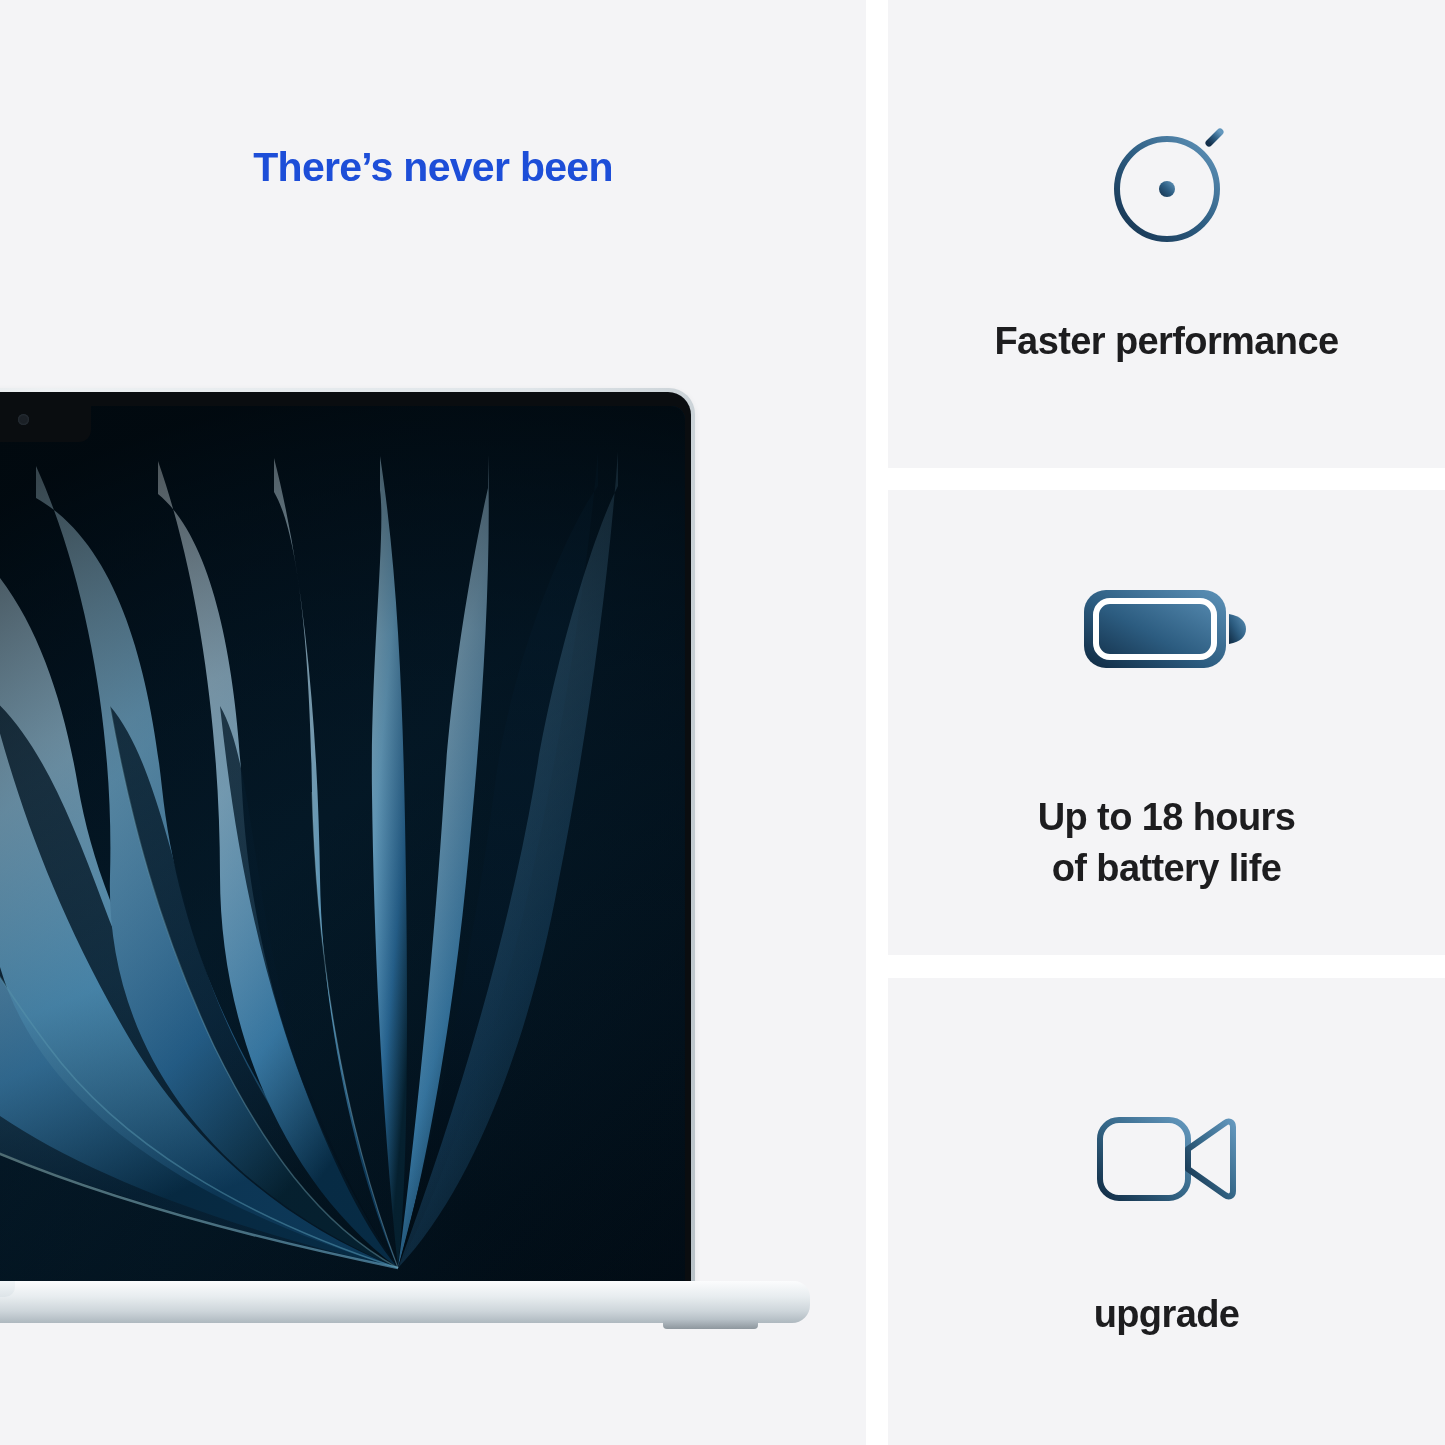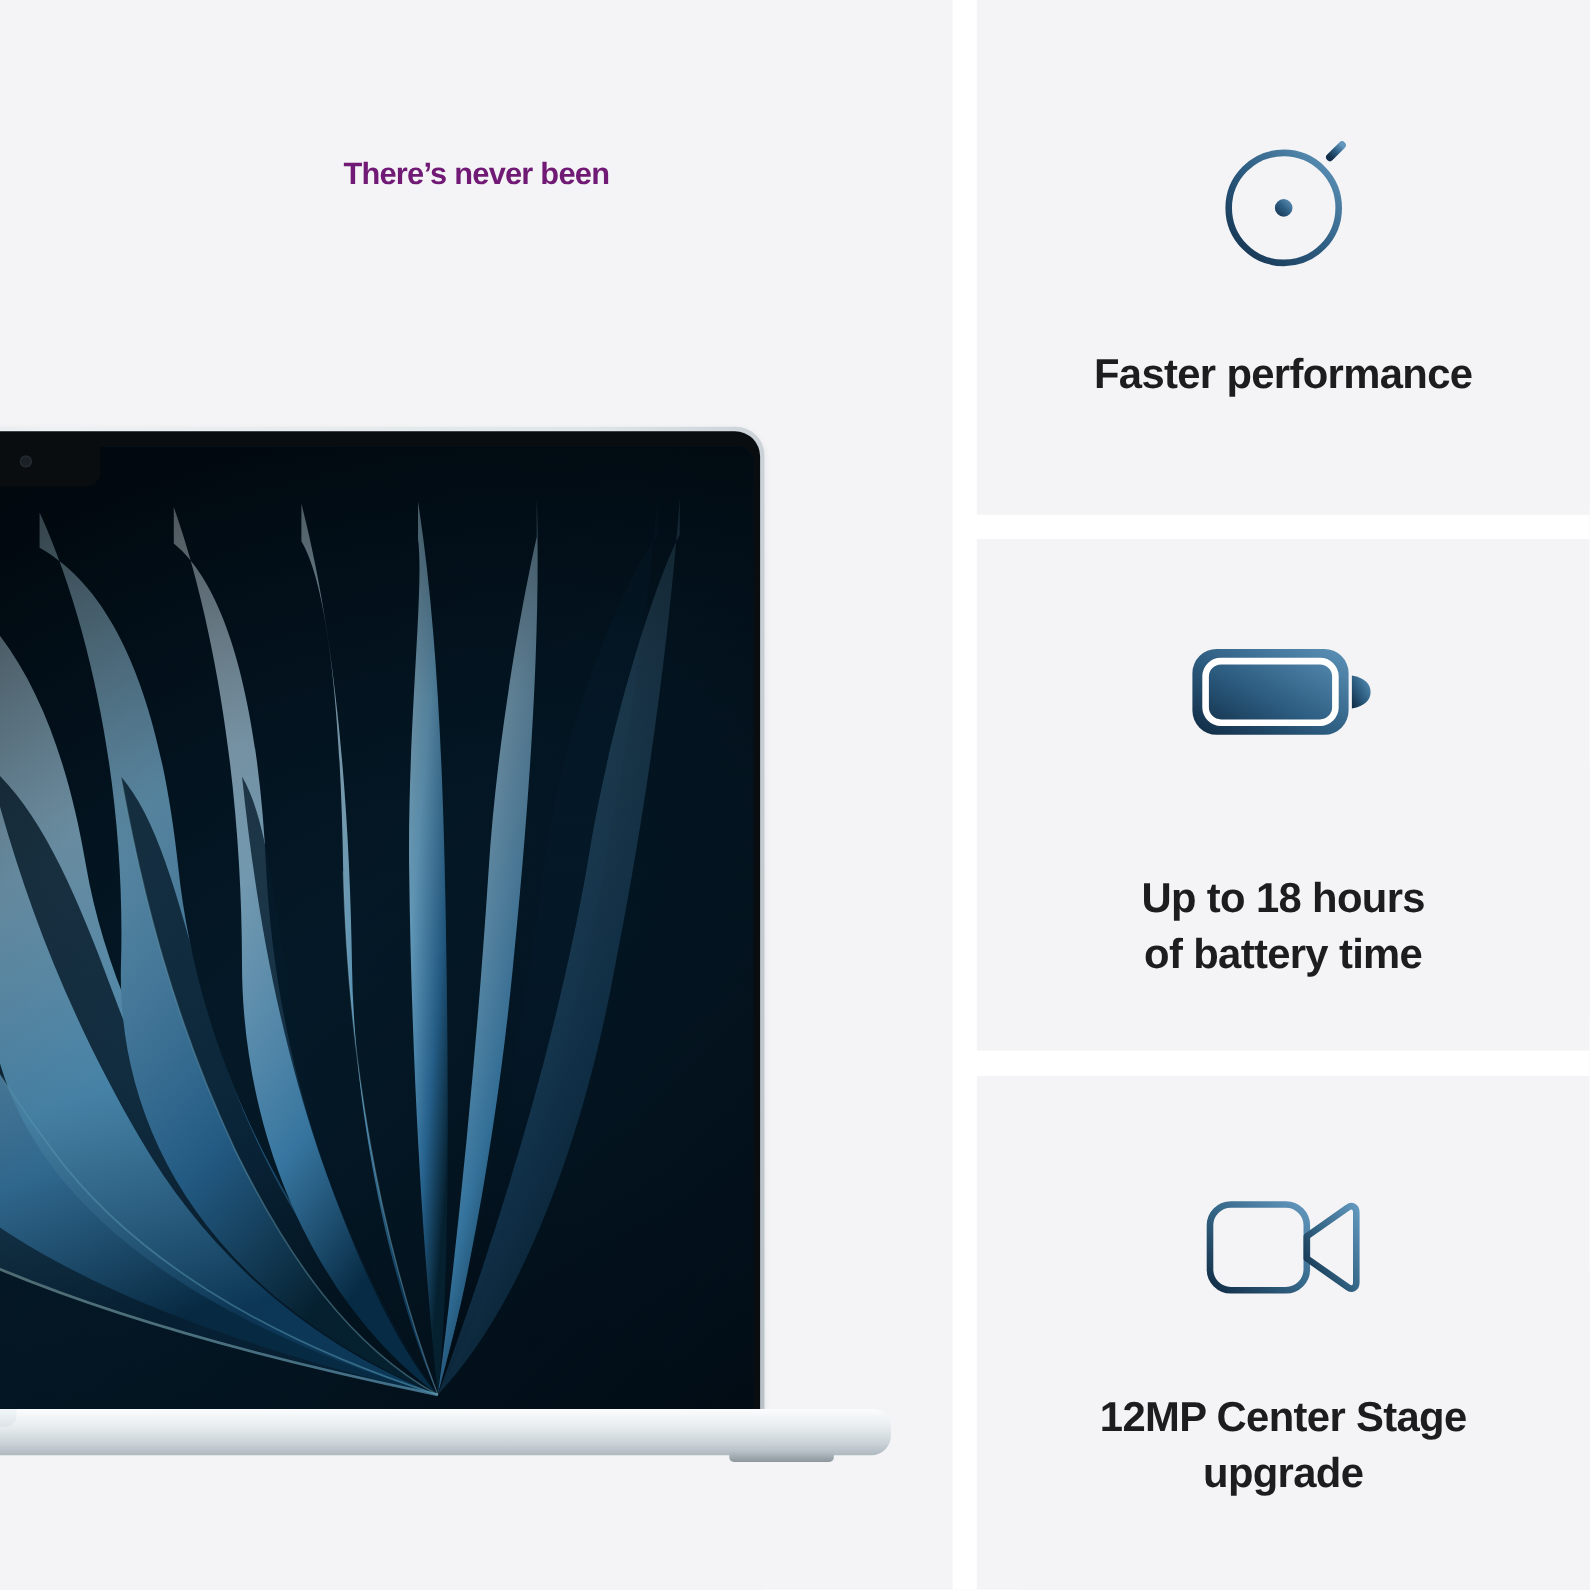--- a/index.html
+++ b/index.html
@@ -29,22 +29,22 @@
     background: #f4f4f6;
     overflow: hidden;
   }
 
   .headline {
     position: absolute;
     left: 0;
     top: 140px;
     width: 866px;
     text-align: center;
-    color: #701a75;
-    font-size: 28px;
+    color: #1d4ed8;
+    font-size: 41px;
     font-weight: bold;
     line-height: 1.32;
     letter-spacing: -0.7px;
   }
 
   
   .macbook {
     position: absolute;
     left: -300px;
     top: 388px;
@@ -314,37 +314,36 @@
             <stop offset="100%" stop-color="#5d92b8"></stop>
           </linearGradient>
         </defs>
         <rect x="5" y="18" width="142" height="78" rx="22" ry="22" fill="url(#gradBat)"></rect>
         <rect x="17" y="29" width="118" height="56" rx="14" ry="14" fill="none" stroke="#ffffff" stroke-width="6"></rect>
         <path d="M150,42 C162,44 167,50 167,57 C167,64 162,70 150,72 Z" fill="url(#gradBat)"></path>
       </svg>
     </div>
     <div class="feature-label">
       <div>Up to 18 hours</div>
-      <div>of battery time</div>
+      <div>of battery life</div>
     </div>
   </div>
 
   <div class="feature-panel panel-3 p3">
     <div class="icon-wrap">
       <svg width="150" height="110" viewBox="0 0 150 110">
         <defs>
           <linearGradient id="gradCam" x1="0" y1="1" x2="1" y2="0">
             <stop offset="0%" stop-color="#102b44"></stop>
             <stop offset="50%" stop-color="#356788"></stop>
             <stop offset="100%" stop-color="#6397bd"></stop>
           </linearGradient>
         </defs>
         <rect x="8" y="17" width="88" height="78" rx="19" ry="19" fill="none" stroke="url(#gradCam)" stroke-width="6"></rect>
         <path d="M96,46 L133,20 C137,17 141,19 141,24 L141,88 C141,93 137,95 133,92 L96,66 Z" fill="none" stroke="url(#gradCam)" stroke-width="6" stroke-linejoin="round"></path>
       </svg>
     </div>
     <div class="feature-label">
-      <div>12MP Center Stage</div>
       <div>upgrade</div>
     </div>
   </div>
 
 </div>
 
 </body></html>

